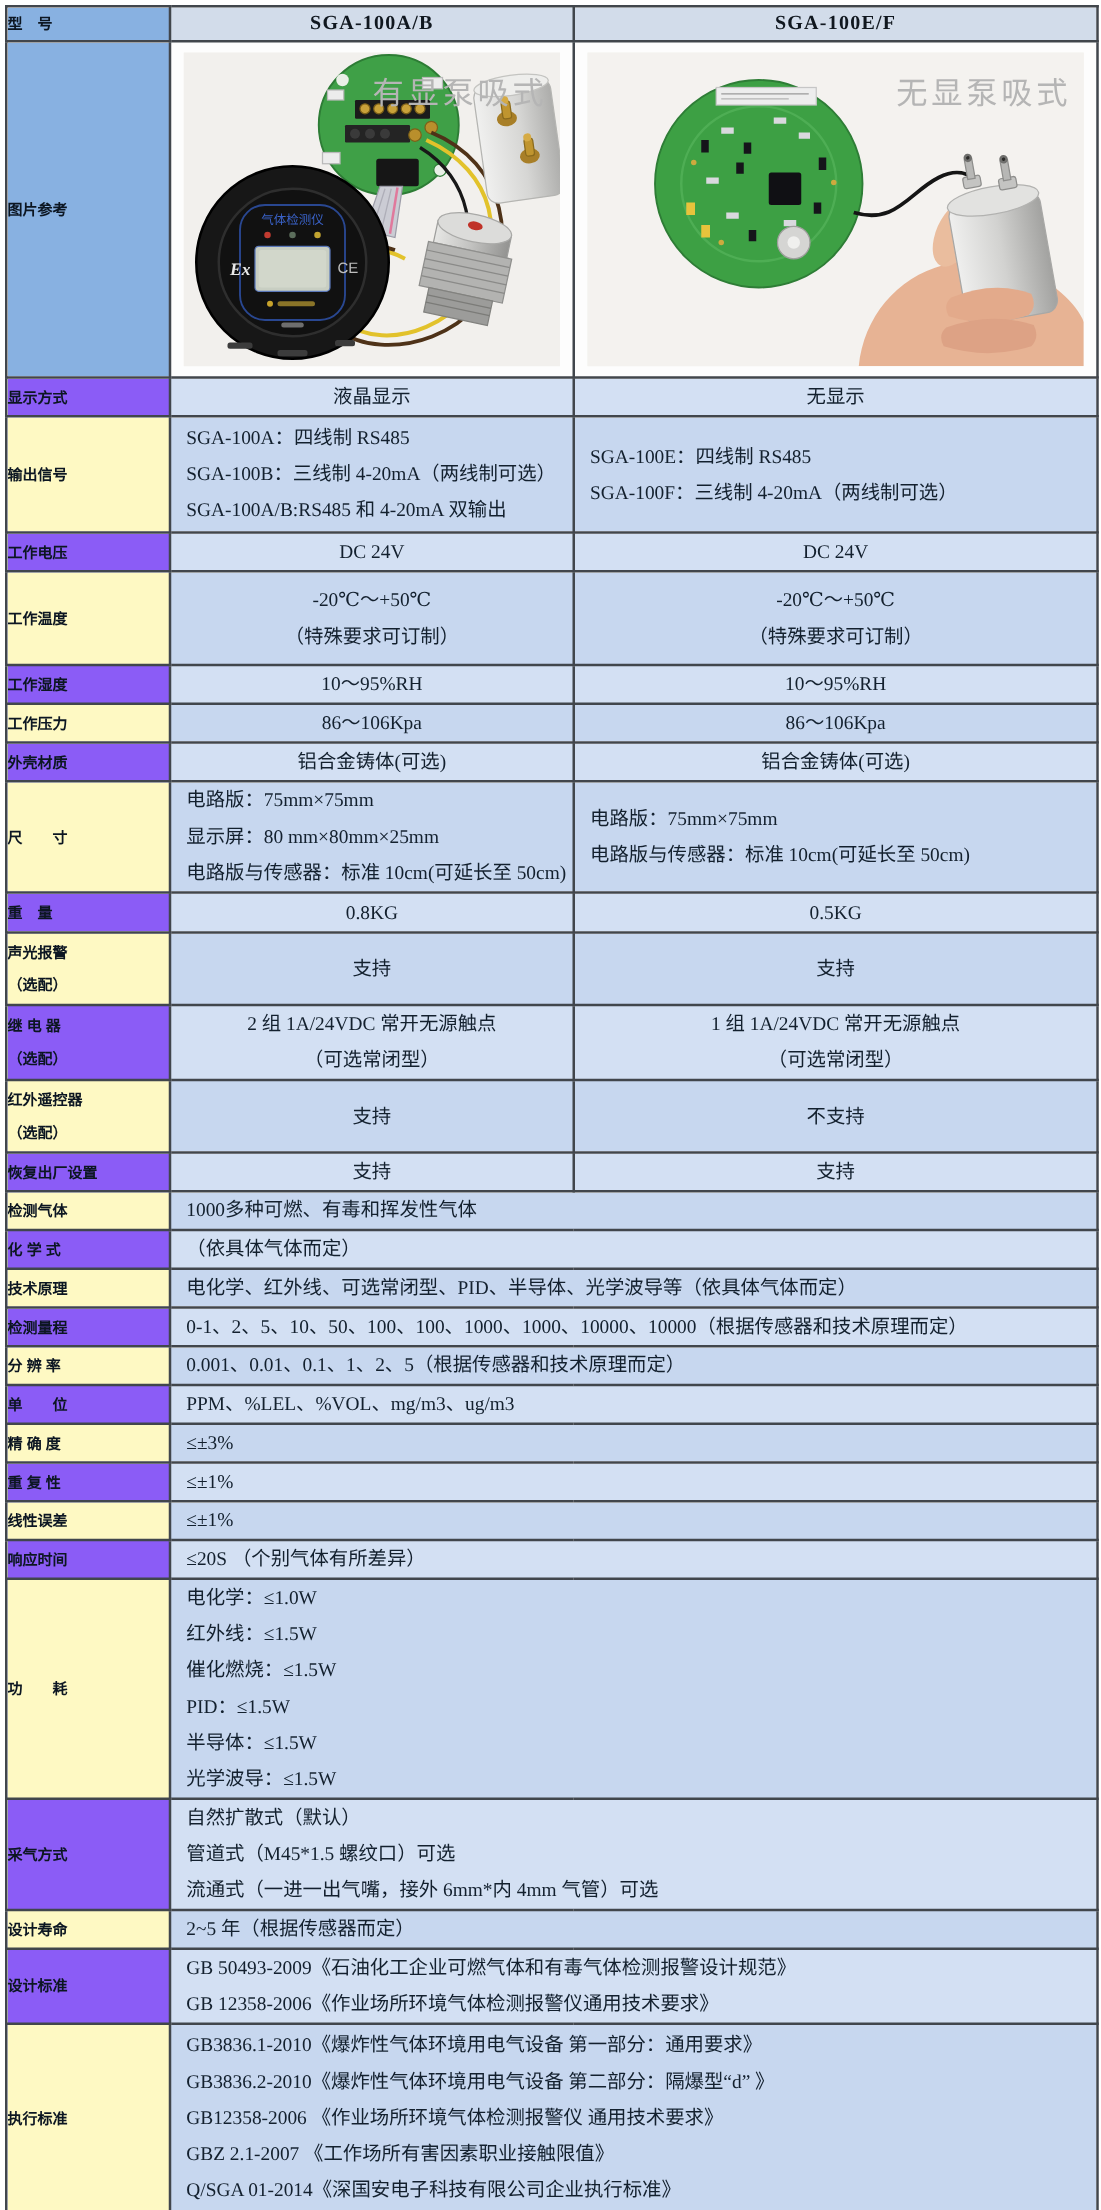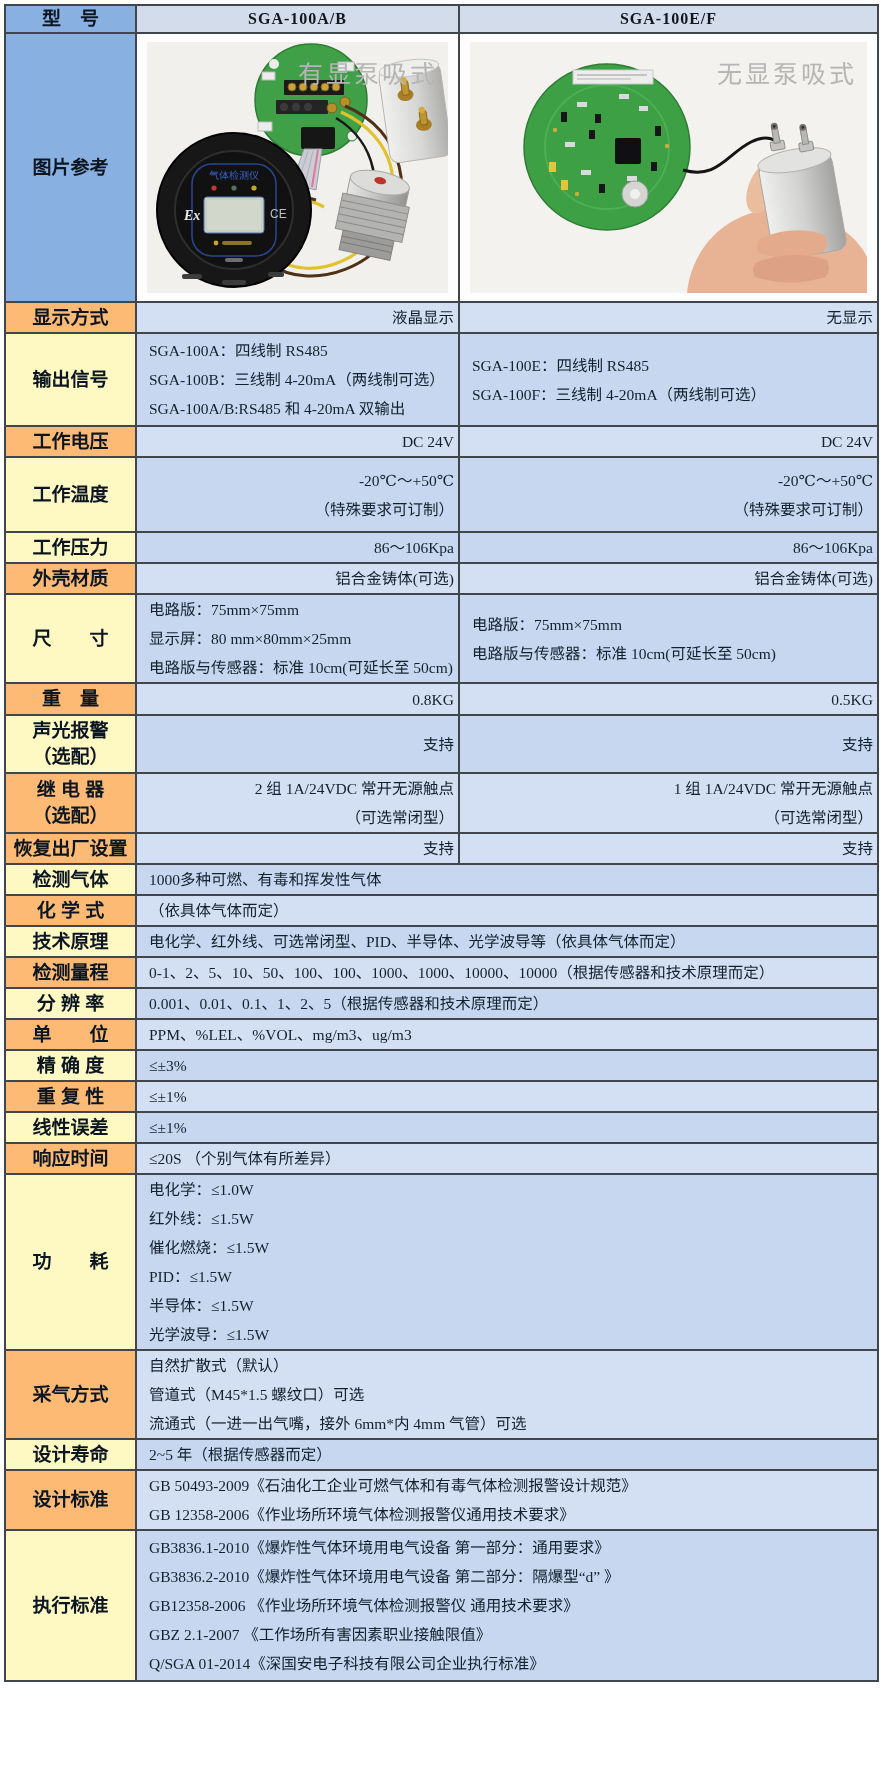--- a/index.html
+++ b/index.html
@@ -6,38 +6,38 @@
   html,body{margin:0;padding:0;background:#ffffff;}
   body{width:881px;font-family:"Liberation Serif","DejaVu Serif",serif;color:#13202e;}
   .sheet{width:873px;margin:4px auto 0 auto;}
   table{border-collapse:collapse;table-layout:fixed;width:873px;}
   td{border:2px solid #41464c;padding:0;vertical-align:middle;overflow:hidden;}
   col.c-label{width:131px;}
   col.c-a{width:323px;}
   col.c-b{width:419px;}
 
   .label-cell{
-    background:#88b1e1;text-align:center;
+    background:#88b1e1;text-align:left;
     font-family:"Liberation Sans","DejaVu Sans",sans-serif;
-    font-weight:bold;font-size:19px;color:#0c1622;
+    font-weight:bold;font-size:12px;color:#0c1622;
   }
   tr.dark .label-cell{background:#fef9c3;}
-  tr.light .label-cell{background:#fdba74;margin-left:12px;}
+  tr.light .label-cell{background:#8b5cf6;margin-left:12px;}
   .label-cell .line{line-height:26px;}
 
   .model-cell{
     background:#d2dcea;text-align:center;font-weight:bold;
     font-size:16px;letter-spacing:1px;color:#10171f;
   }
 
   .value-cell{font-size:15.5px;}
   tr.dark  .value-cell{background:#c7d7ef;}
   tr.light .value-cell{background:#d3e0f3;}
   .value-cell .line{line-height:29px;}
-  .ac .line{text-align:right;padding:0 4px;}
+  .ac .line{text-align:center;padding:0 4px;}
   .al .line{text-align:left;padding-left:12px;padding-right:4px;}
 
   .photo-cell{background:#fdfdfd;}
   .photo-pad{padding:8px 10px;}
   .photo{position:relative;height:251px;background:#f2f1ee;overflow:hidden;}
   .photo svg{display:block;width:100%;height:100%;}
   .watermark{
     position:absolute;top:12px;right:10px;
     font-family:"Liberation Sans","DejaVu Sans",sans-serif;
     font-size:25px;letter-spacing:3px;color:#b5b5b5;font-weight:400;
@@ -290,20 +290,31 @@
           </td>
           <td class="value-cell ac">
             <div class="line">-20℃～+50℃</div>
             <div class="line">（特殊要求可订制）</div>
           </td>
           <td class="value-cell ac">
             <div class="line">-20℃～+50℃</div>
             <div class="line">（特殊要求可订制）</div>
           </td>
         </tr>
+        <tr class="spec-row light" style="height: 28px;">
+          <td class="label-cell">
+            <div class="line">工作湿度</div>
+          </td>
+          <td class="value-cell ac">
+            <div class="line">10～95%RH</div>
+          </td>
+          <td class="value-cell ac">
+            <div class="line">10～95%RH</div>
+          </td>
+        </tr>
         <tr class="spec-row dark" style="height: 26px;">
           <td class="label-cell">
             <div class="line">工作压力</div>
           </td>
           <td class="value-cell ac">
             <div class="line">86～106Kpa</div>
           </td>
           <td class="value-cell ac">
             <div class="line">86～106Kpa</div>
           </td>
@@ -361,20 +372,32 @@
             <div class="line">继 电 器</div>
             <div class="line">（选配）</div>
           </td>
           <td class="value-cell ac">
             <div class="line">2 组 1A/24VDC 常开无源触点</div>
             <div class="line">（可选常闭型）</div>
           </td>
           <td class="value-cell ac">
             <div class="line">1 组 1A/24VDC 常开无源触点</div>
             <div class="line">（可选常闭型）</div>
+          </td>
+        </tr>
+        <tr class="spec-row dark" style="height: 58px;">
+          <td class="label-cell">
+            <div class="line">红外遥控器</div>
+            <div class="line">（选配）</div>
+          </td>
+          <td class="value-cell ac">
+            <div class="line">支持</div>
+          </td>
+          <td class="value-cell ac">
+            <div class="line">不支持</div>
           </td>
         </tr>
         <tr class="spec-row light" style="height: 28px;">
           <td class="label-cell">
             <div class="line">恢复出厂设置</div>
           </td>
           <td class="value-cell ac">
             <div class="line">支持</div>
           </td>
           <td class="value-cell ac">

